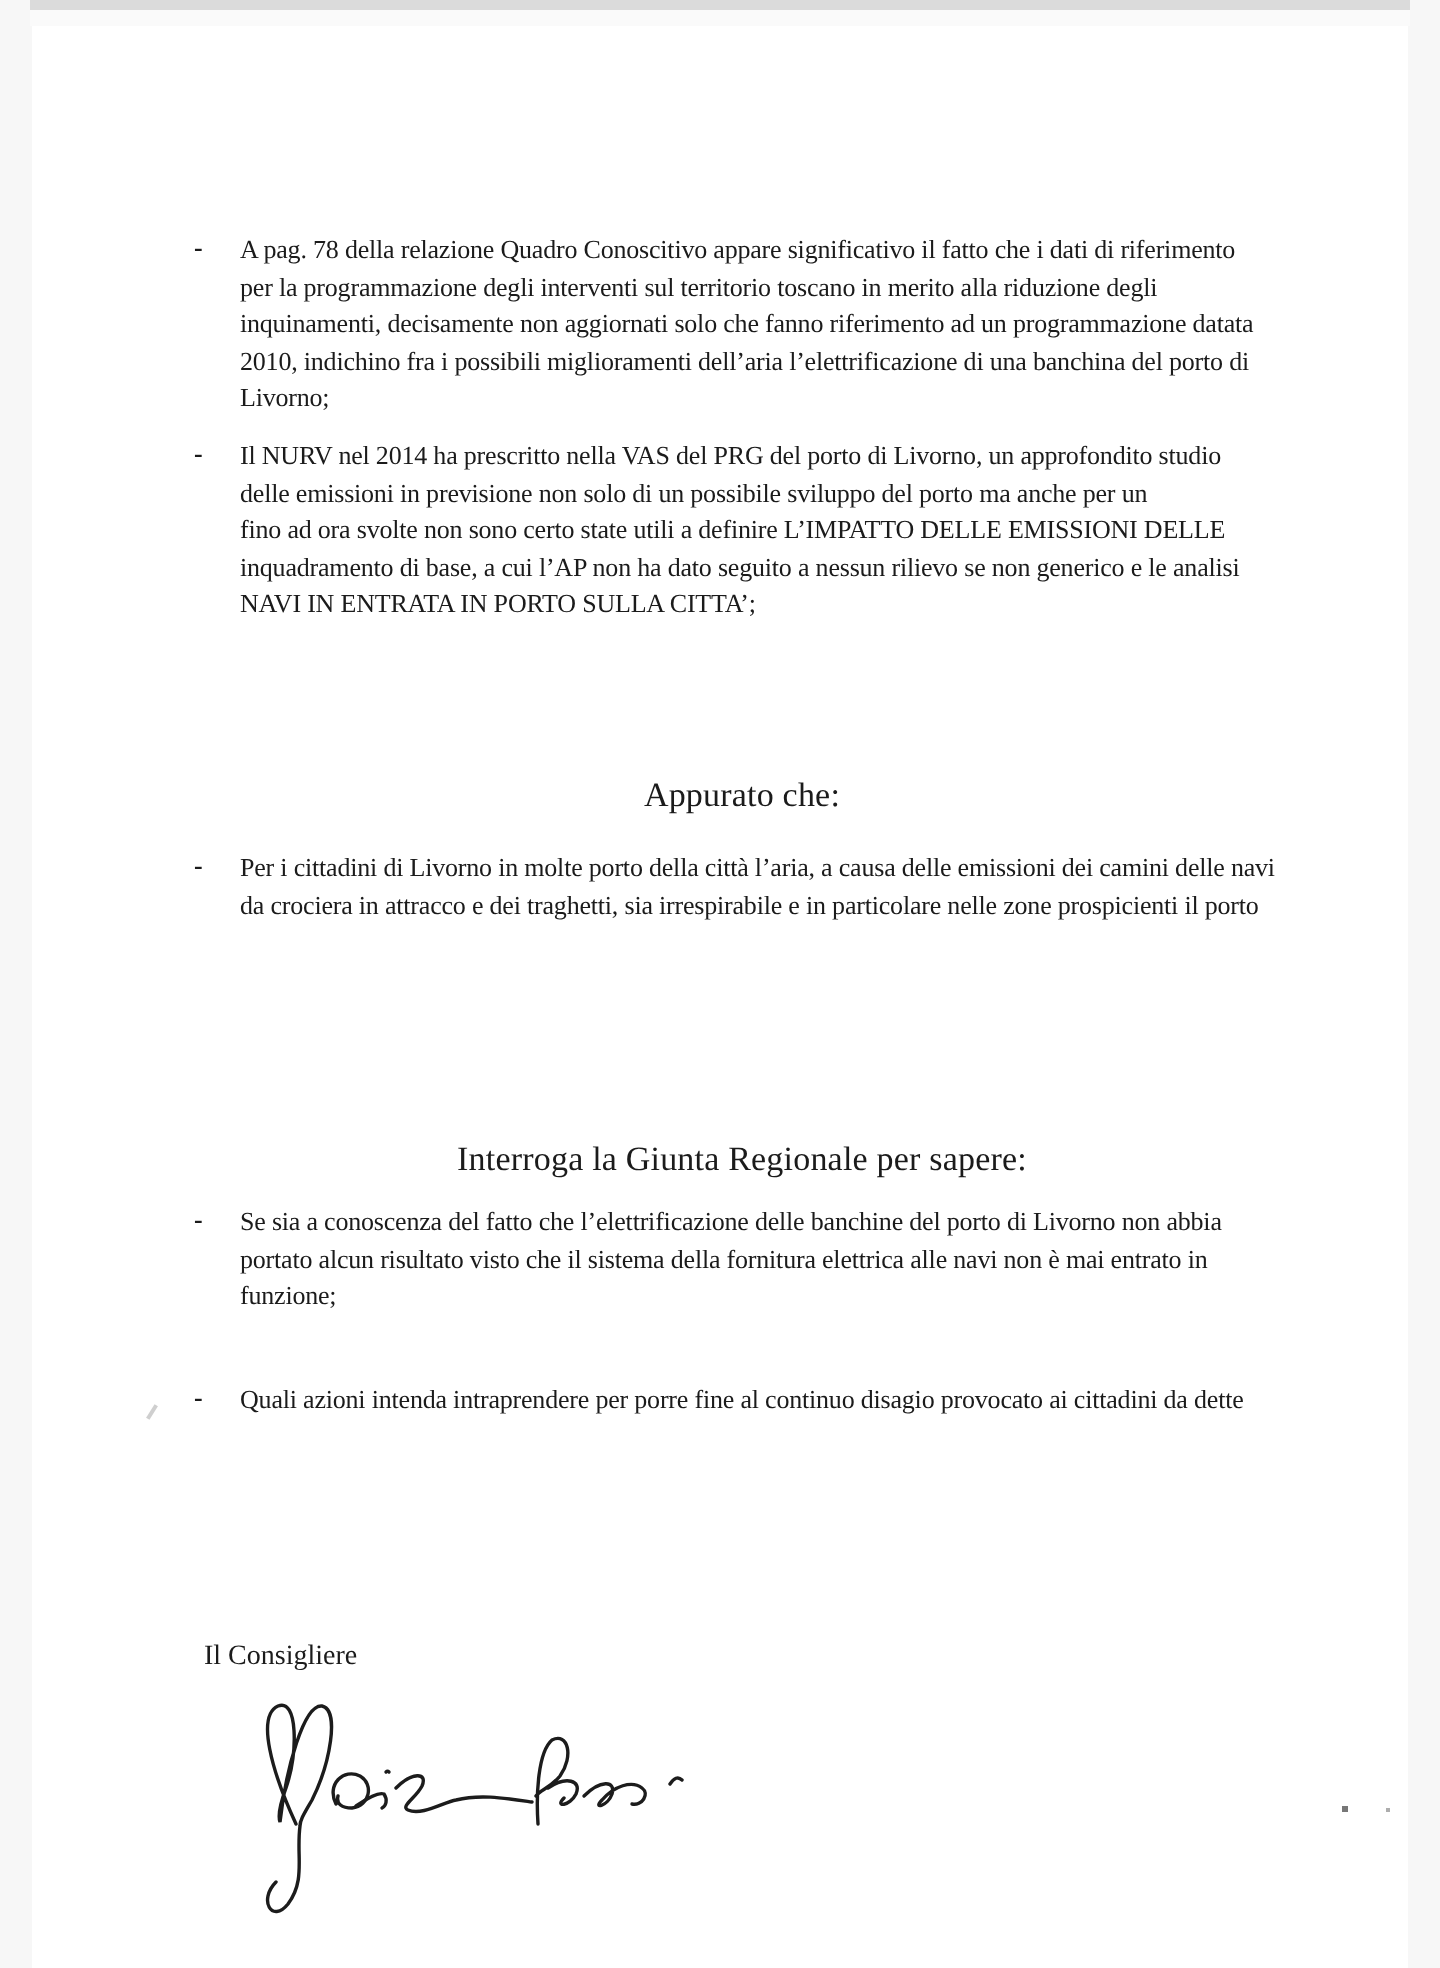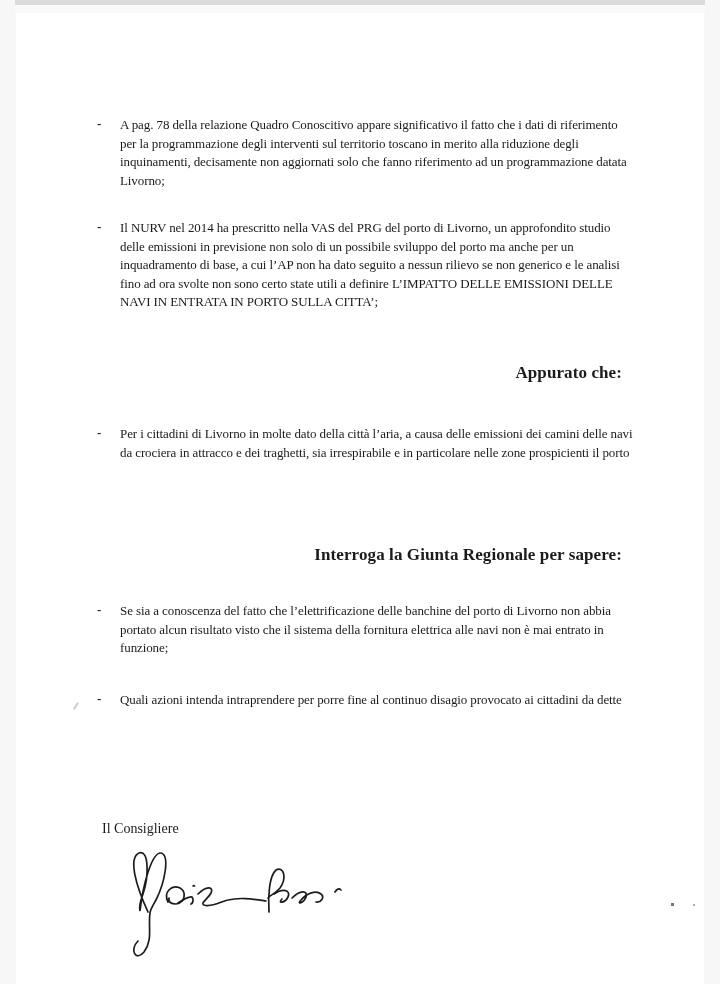--- a/index.html
+++ b/index.html
@@ -12,58 +12,59 @@
   .scan-topbar{position:absolute;left:15px;right:15px;top:0;height:5px;background:#dbdbdb;}
   .scan-topbar2{position:absolute;left:15px;right:15px;top:5px;height:8px;background:#fafafa;}
   .paper{position:absolute;left:16px;right:16px;top:13px;bottom:0;background:#ffffff;}
   .bullet-para{
     position:absolute;left:120px;width:516px;
     font-size:13px;line-height:18.5px;letter-spacing:-0.1px;
   }
   .bullet-marker{position:absolute;left:-23px;top:-1px;font-weight:bold;}
   .line{white-space:nowrap;}
   .heading{
-    position:absolute;left:120px;width:502px;text-align:right;
-    font-weight:bold;font-size:17px;letter-spacing:0.1px;
+    position:absolute;left:120px;width:502px;text-align:center;
+    font-weight:normal;font-size:17px;letter-spacing:0.1px;margin-top:25px;
   }
   .signer-title{position:absolute;left:78px;top:821px;font-size:14px;margin-left:24px;}
   .signature{position:absolute;left:116px;top:842px;}
   .speck1{position:absolute;left:671px;top:903px;width:3px;height:3px;background:#4a4a4a;opacity:.75;}
   .speck2{position:absolute;left:693px;top:904px;width:2px;height:2px;background:#8a8a8a;opacity:.7;}
   .pen-mark{position:absolute;left:75px;top:702px;width:2px;height:8px;background:#cfcfcf;transform:rotate(32deg);}
 </style>
 </head>
 <body>
 
 <div class="scan-topbar"></div>
 <div class="scan-topbar2"></div>
 <div class="paper"></div>
 
 <div class="bullet-para" style="top:116px;">
   <span class="bullet-marker">-</span>
   <div class="line">A pag. 78 della relazione Quadro Conoscitivo appare significativo il fatto che i dati di riferimento</div>
   <div class="line">per la programmazione degli interventi sul territorio toscano in merito alla riduzione degli</div>
   <div class="line">inquinamenti, decisamente non aggiornati solo che fanno riferimento ad un programmazione datata</div>
+  <div class="line">2010, indichino fra i possibili miglioramenti dell’aria l’elettrificazione di una banchina del porto di</div>
   <div class="line">Livorno;</div>
 </div>
 
 <div class="bullet-para" style="top:219px;">
   <span class="bullet-marker">-</span>
   <div class="line">Il NURV nel 2014 ha prescritto nella VAS del PRG del porto di Livorno, un approfondito studio</div>
   <div class="line">delle emissioni in previsione non solo di un possibile sviluppo del porto ma anche per un</div>
+  <div class="line">fino ad ora svolte non sono certo state utili a definire L’IMPATTO DELLE EMISSIONI DELLE</div>
   <div class="line">inquadramento di base, a cui l’AP non ha dato seguito a nessun rilievo se non generico e le analisi</div>
-  <div class="line">fino ad ora svolte non sono certo state utili a definire L’IMPATTO DELLE EMISSIONI DELLE</div>
   <div class="line">NAVI IN ENTRATA IN PORTO SULLA CITTA’;</div>
 </div>
 
 <div class="heading" style="top:363px;">Appurato che:</div>
 
 <div class="bullet-para" style="top:425px;">
   <span class="bullet-marker">-</span>
-  <div class="line">Per i cittadini di Livorno in molte dato della città l’aria, a causa delle emissioni dei camini delle navi</div>
+  <div class="line">Per i cittadini di Livorno in molte porto della città l’aria, a causa delle emissioni dei camini delle navi</div>
   <div class="line">da crociera in attracco e dei traghetti, sia irrespirabile e in particolare nelle zone prospicienti il porto</div>
 </div>
 
 <div class="heading" style="top:545px;">Interroga la Giunta Regionale per sapere:</div>
 
 <div class="bullet-para" style="top:602px;">
   <span class="bullet-marker">-</span>
   <div class="line">Se sia a conoscenza del fatto che l’elettrificazione delle banchine del porto di Livorno non abbia</div>
   <div class="line">portato alcun risultato visto che il sistema della fornitura elettrica alle navi non è mai entrato in</div>
   <div class="line">funzione;</div>

